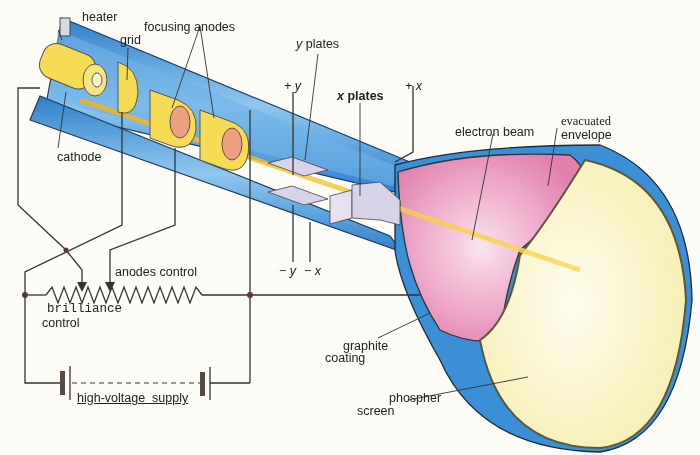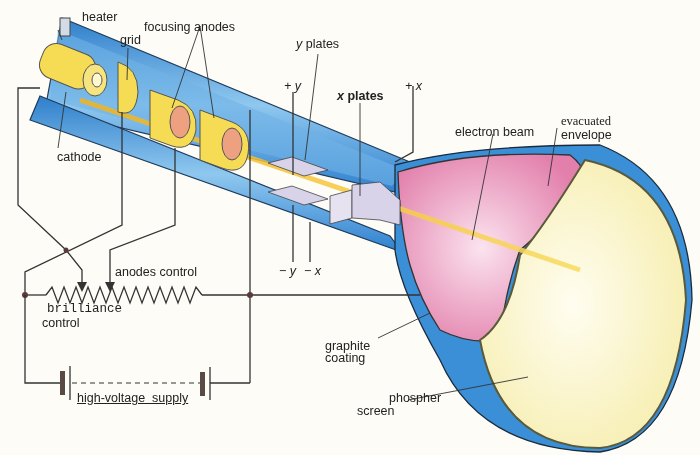--- a/index.html
+++ b/index.html
@@ -126,17 +126,17 @@
 <div class="lbl" style="left:337px;top:90px;font-weight:bold;"><span class="ital">x</span> <span>plates</span></div>
 <div class="lbl ital" style="left:405px;top:80px;">+ x</div>
 <div class="lbl ital" style="left:279px;top:265px;">− y</div>
 <div class="lbl ital" style="left:304px;top:265px;">− x</div>
 <div class="lbl" style="left:455px;top:126px;">electron beam</div>
 <div class="lbl" style="left:561px;top:115px;font-family:Liberation Serif, serif;">evacuated</div>
 <div class="lbl" style="left:561px;top:129px;">envelope</div>
 <div class="lbl" style="left:115px;top:266px;">anodes control</div>
 <div class="lbl" style="left:47px;top:303px;font-family:Liberation Mono, monospace;">brilliance</div>
 <div class="lbl" style="left:42px;top:317px;">control</div>
-<div class="lbl" style="left:325px;top:340px;">graphite</div>
+<div class="lbl" style="left:343px;top:340px;">graphite</div>
 <div class="lbl" style="left:325px;top:352px;">coating</div>
 <div class="lbl" style="left:357px;top:392px;padding-left:32px;">phospher</div>
 <div class="lbl" style="left:357px;top:405px;">screen</div>
 <div class="lbl" style="left:77px;top:392px;white-space:pre;text-decoration:underline;">high-voltage  supply</div>
 
 </body></html>

